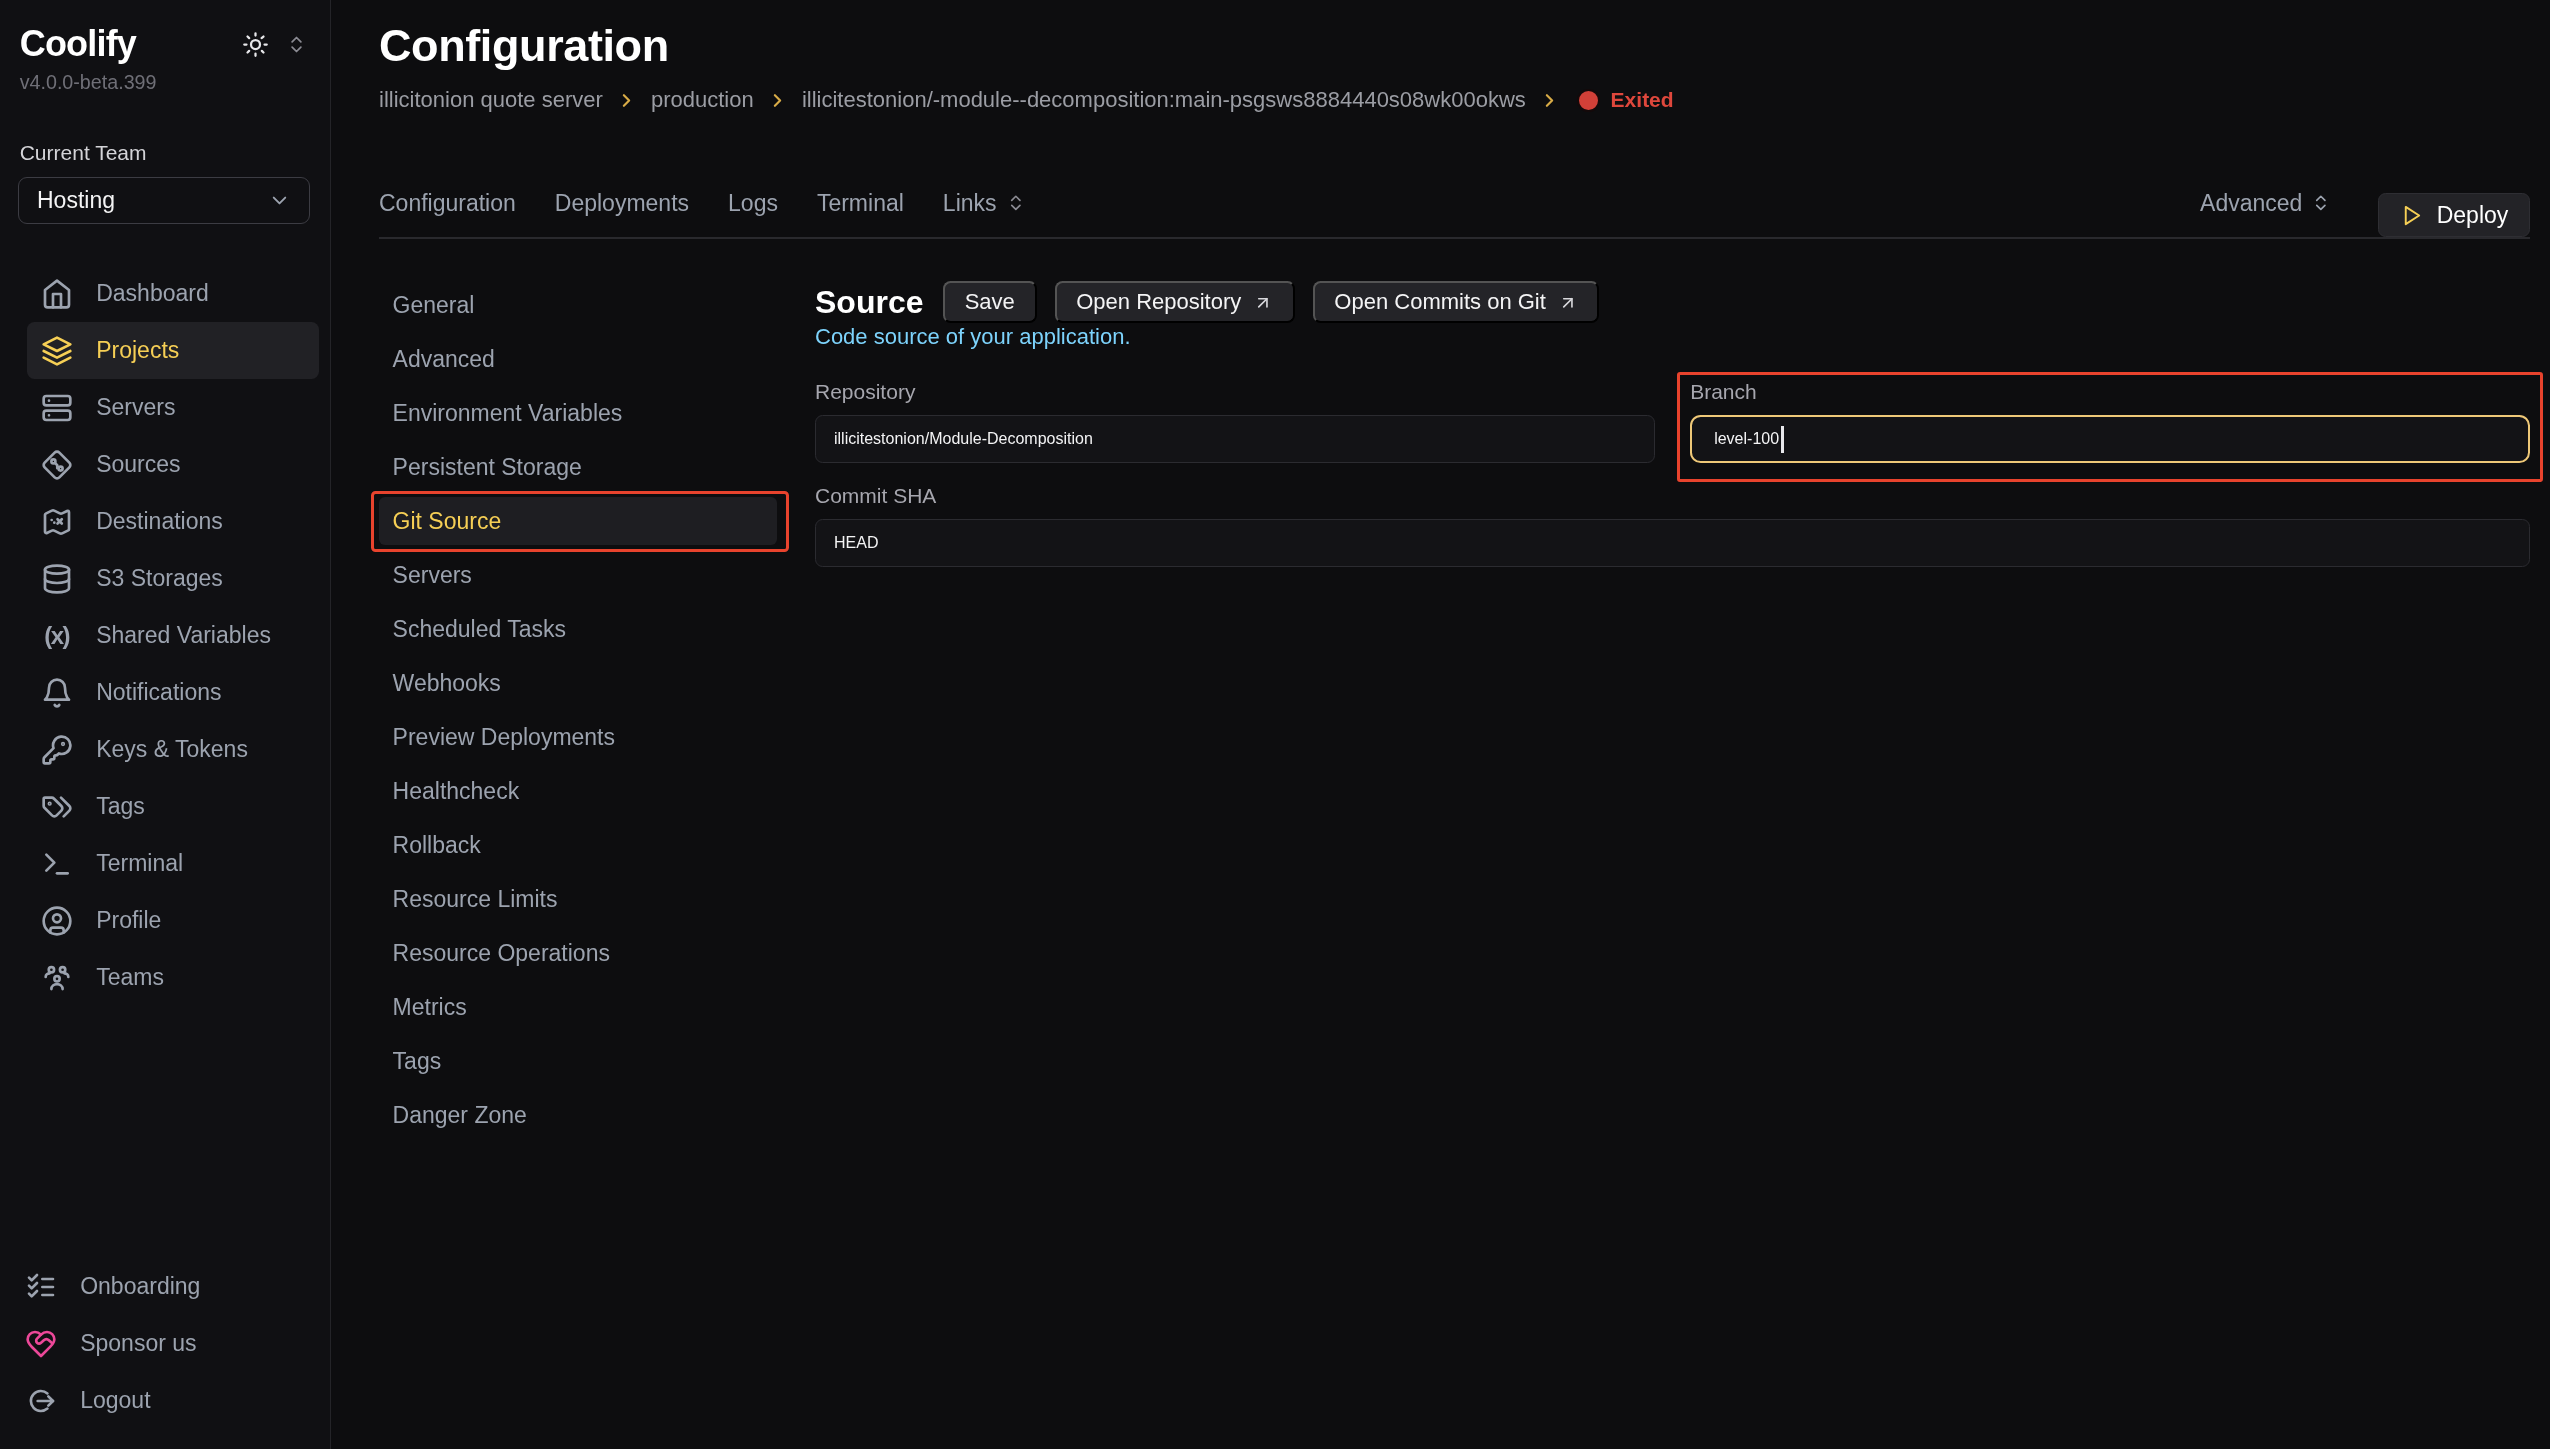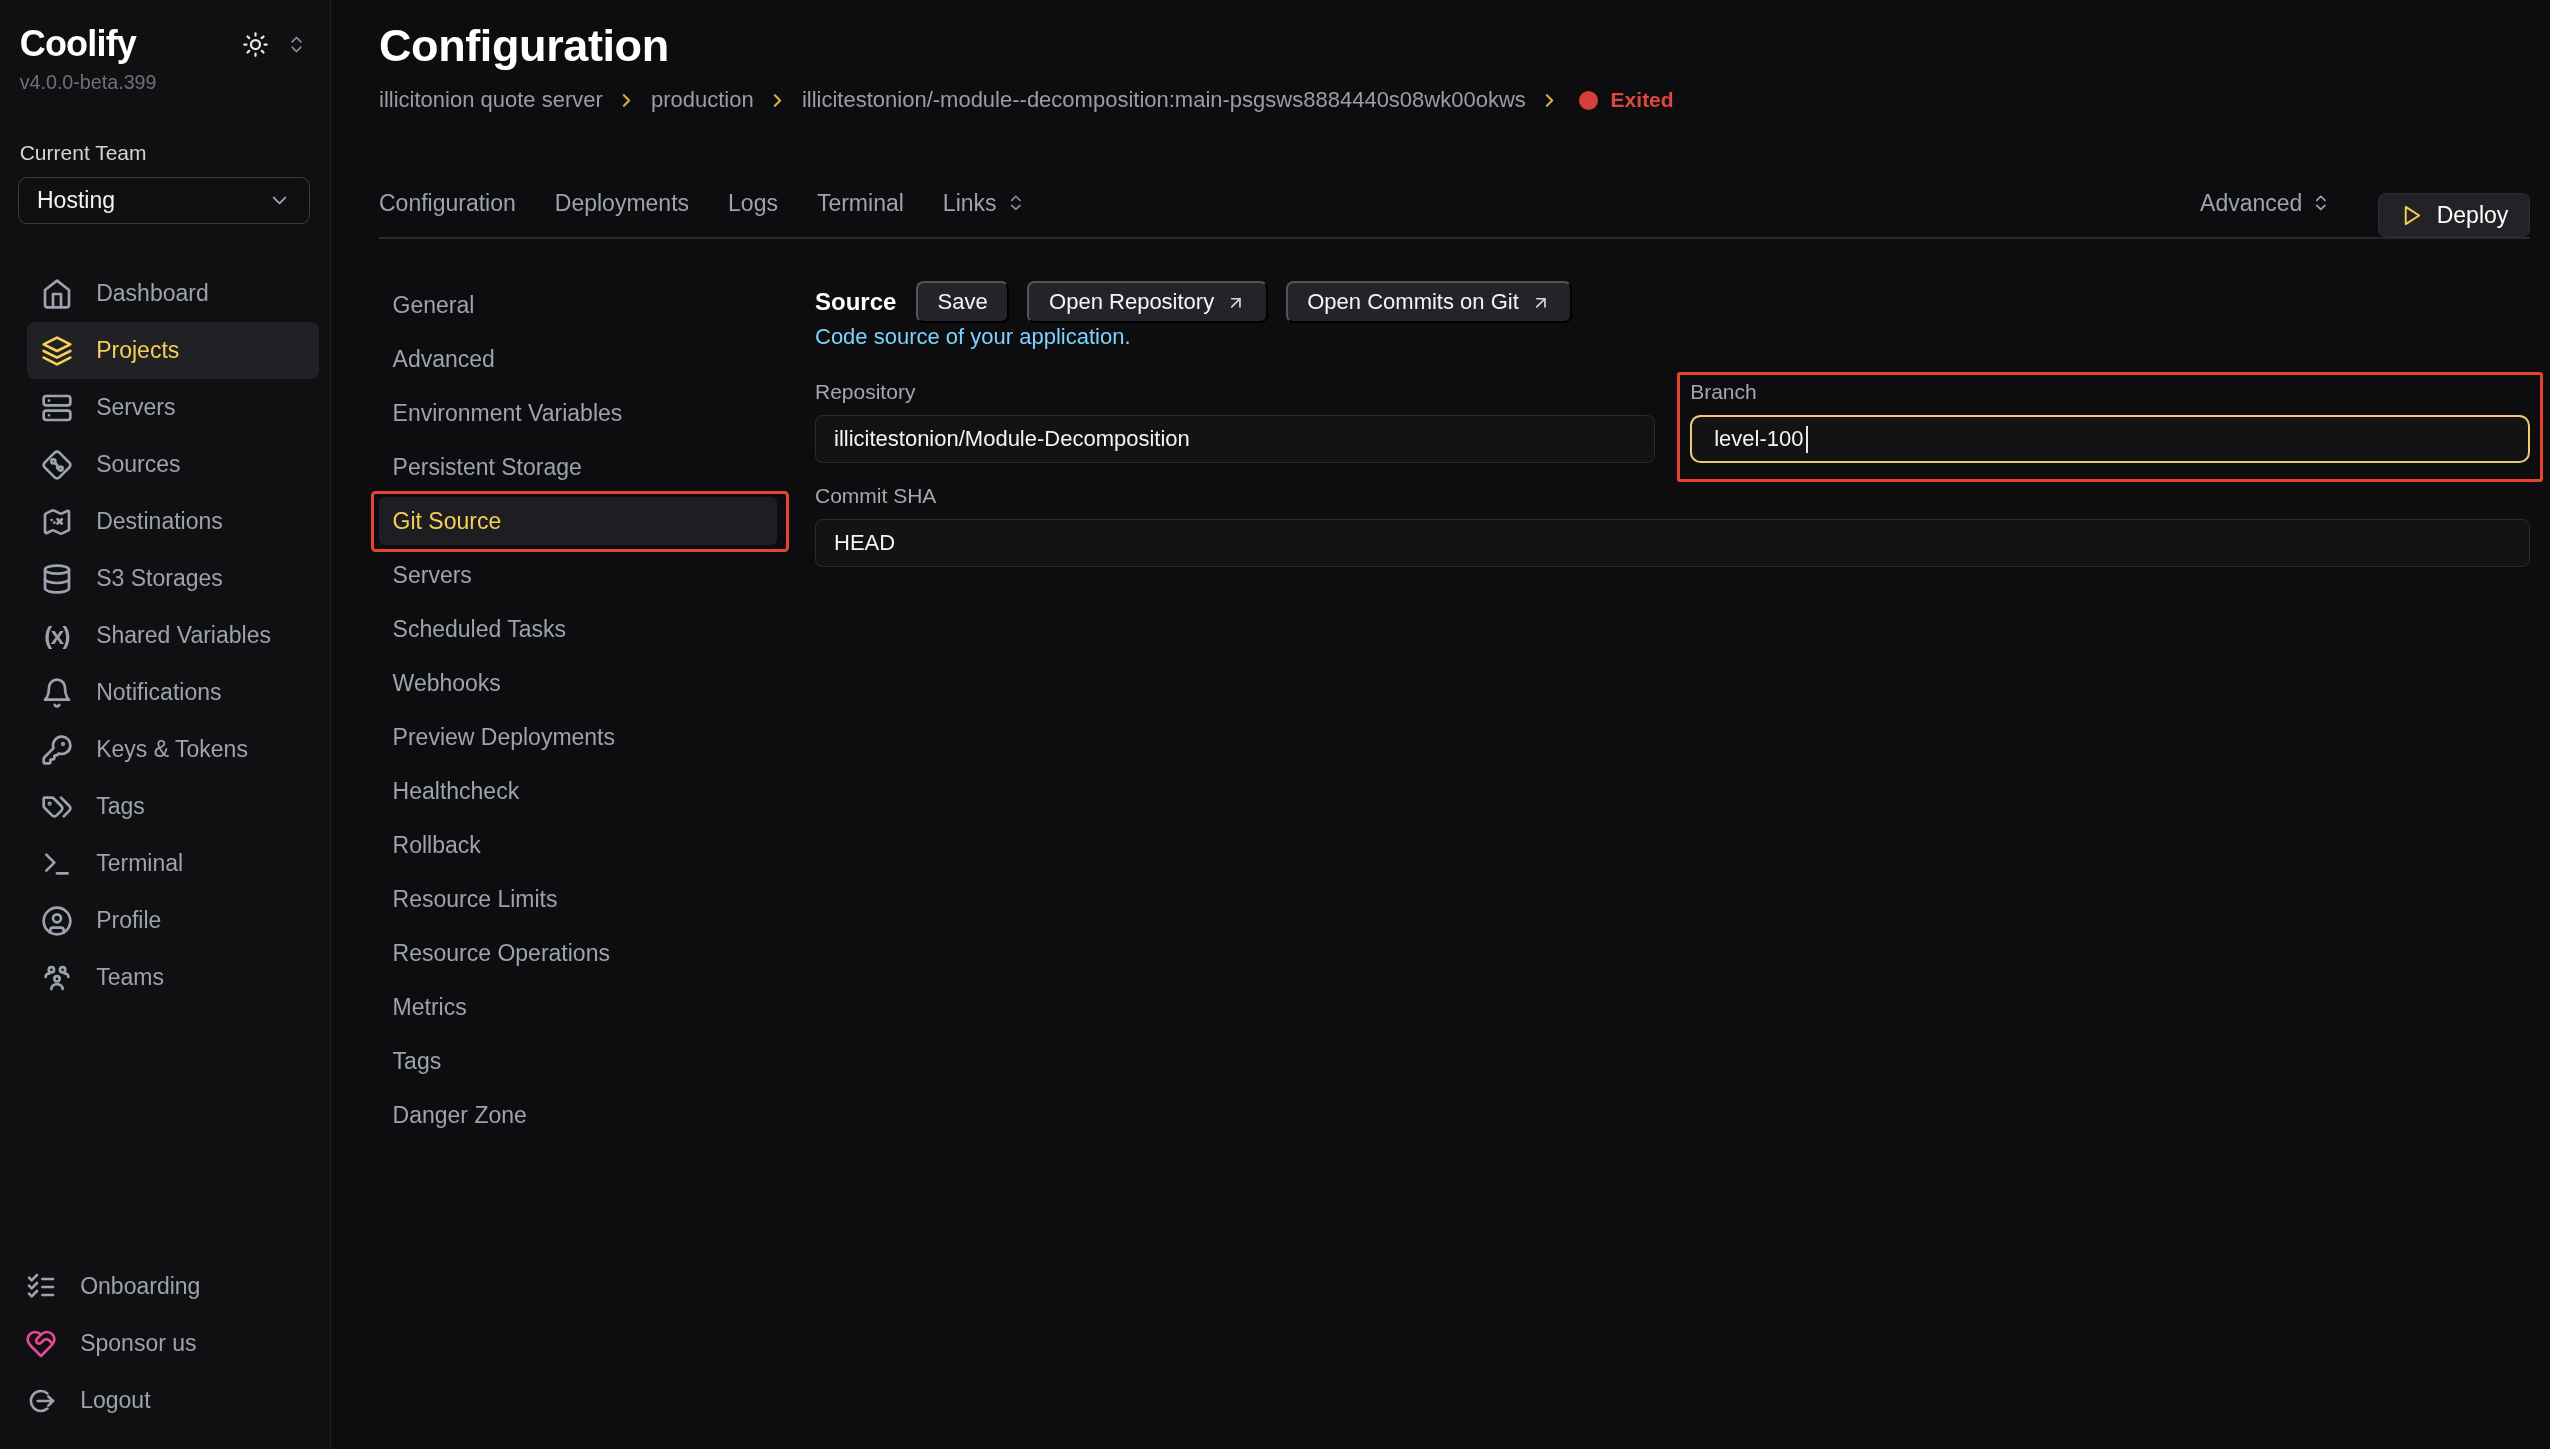--- a/index.html
+++ b/index.html
@@ -83,42 +83,42 @@
     padding:0 13.6px; border-radius:6px;
     font-size:23px; color:#9ca3af; cursor:pointer;
   }
   .subnav-item.active { background:#1e1e22; color:#f6cf55; height:48px; margin:3px 0; }
   .annotation { position:absolute; border:3.8px solid #e8432d; border-radius:4.5px; pointer-events:none; }
   .annotation.gs { top:-6.8px; bottom:-6.8px; left:-7.6px; right:-12px; }
 
   
   .form-col { flex:1; min-width:0; margin-left:12px; display:flex; flex-direction:column; }
   .form-head { margin-top:3px; display:flex; align-items:center; gap:18px; }
-  .src-title { font-size:24px; font-weight:bold; margin-right:1.5px; }
+  .src-title { font-size:32px; font-weight:bold; margin-right:1.5px; }
   .btn {
     display:flex; align-items:center; gap:12px;
     background:#242428; border-radius:7.6px; height:42px;
     padding:0 19.7px; font-size:22px; color:#f4f4f5; cursor:pointer; white-space:nowrap;
   }
   .ext-ic { width:19.7px; height:19.7px; color:#d8d8dc; }
   .form-desc { margin-top:1px; font-size:22px; color:#7dd3fc; }
 
   .fields-grid {
     margin-top:30px;
     display:grid; grid-template-columns:1fr 1fr;
     column-gap:35px; row-gap:21px;
   }
   .field { position:relative; }
   .field.full { grid-column:1 / -1; }
   .flabel { font-size:21px; color:#a6a6ae; height:26px; }
   .finput {
     margin-top:9px; height:48px;
     background:#131316; border:1.5px solid #2b2b30; border-radius:7.6px;
     display:flex; align-items:center; padding:0 18px;
-    font-size:22px; color:#f4f4f5; cursor:text;
+    font-size:16px; color:#f4f4f5; cursor:text;
   }
   .finput.focus { border:2.3px solid #eec878; border-radius:10.6px;padding-left:22px; }
   .caret { display:inline-block; width:2.3px; height:27px; background:#e8e8ec; margin-left:2.3px; }
   .annotation.br { top:-8.3px; left:-13px; right:-13px; bottom:-19px; border-radius:3px; }
 </style>
 </head>
 <body>
 
 <svg width="0" height="0" style="position:absolute">
   <symbol id="i-sun" viewBox="0 0 24 24">

